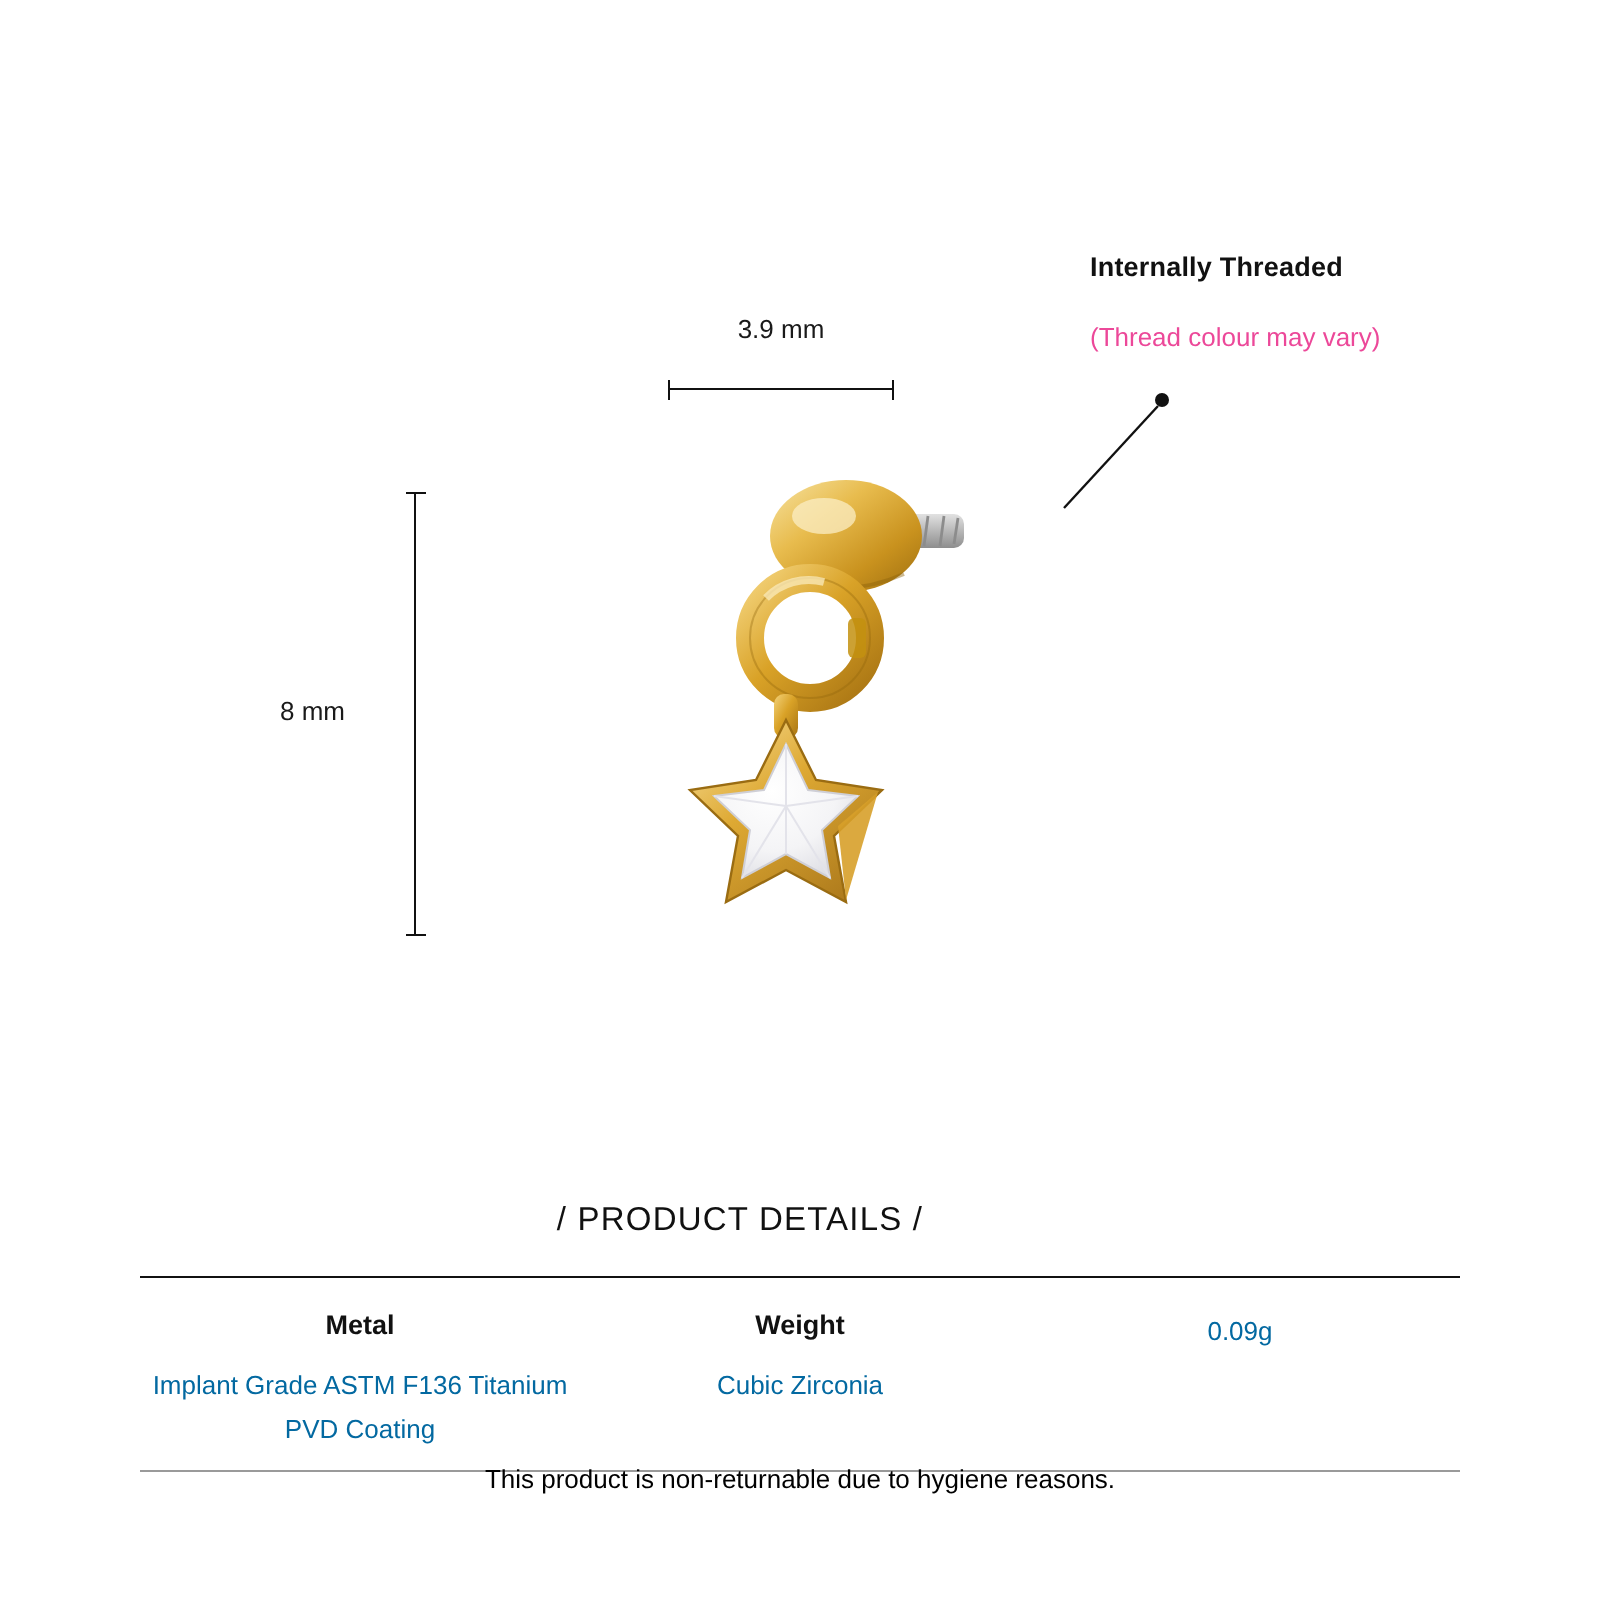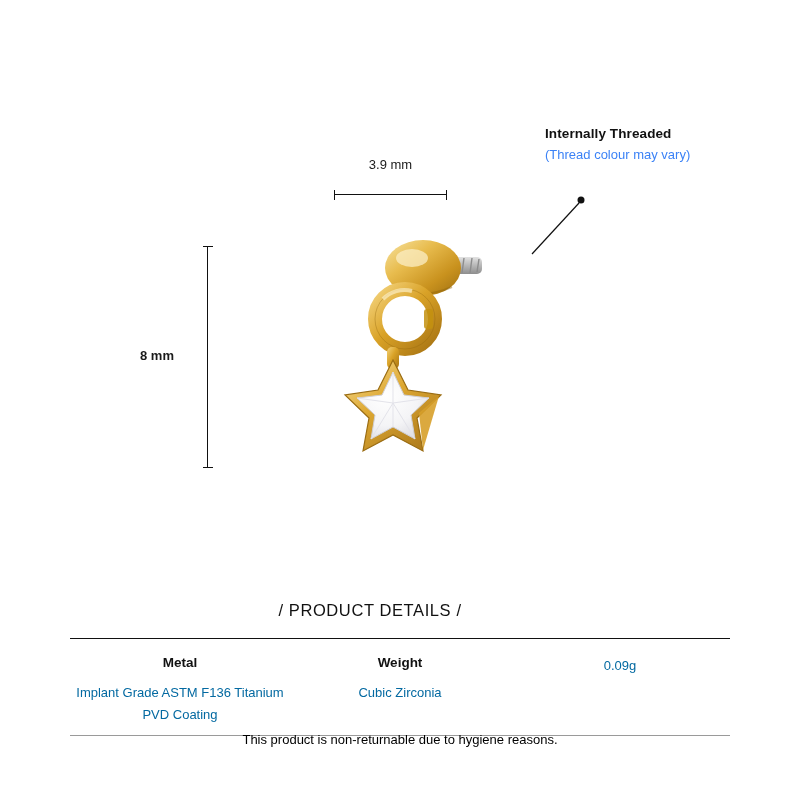--- a/index.html
+++ b/index.html
@@ -31,23 +31,23 @@
     width: 250px;
   }
   .callout-title {
     font-size: 13.5px;
     font-weight: bold;
     color: #111;
     letter-spacing: 0.1px;
     white-space: nowrap;
   }
   .callout-sub {
-    margin-top: 6px;
-    font-size: 13px;
-    color: #3b82f6;
+    margin-top: 20px;
+    font-size: 13px;
+    color: #ec4899;
     white-space: nowrap;
   }
 
   
   .width-label {
     position: absolute;
     left: 333px;
     top: 157px;
     width: 115px;
     text-align: center;
@@ -101,21 +101,20 @@
     background: #111;
   }
   .height-rule .cap.top { top: 0; }
   .height-rule .cap.bottom { bottom: 0; }
   .height-label {
     position: absolute;
     left: 140px;
     top: 348px;
     font-size: 13px;
     color: #1a1a1a;
-    font-weight: bold;
   }
 
   
   .product {
     position: absolute;
     left: 320px;
     top: 235px;
     width: 180px;
     height: 250px;
   }

